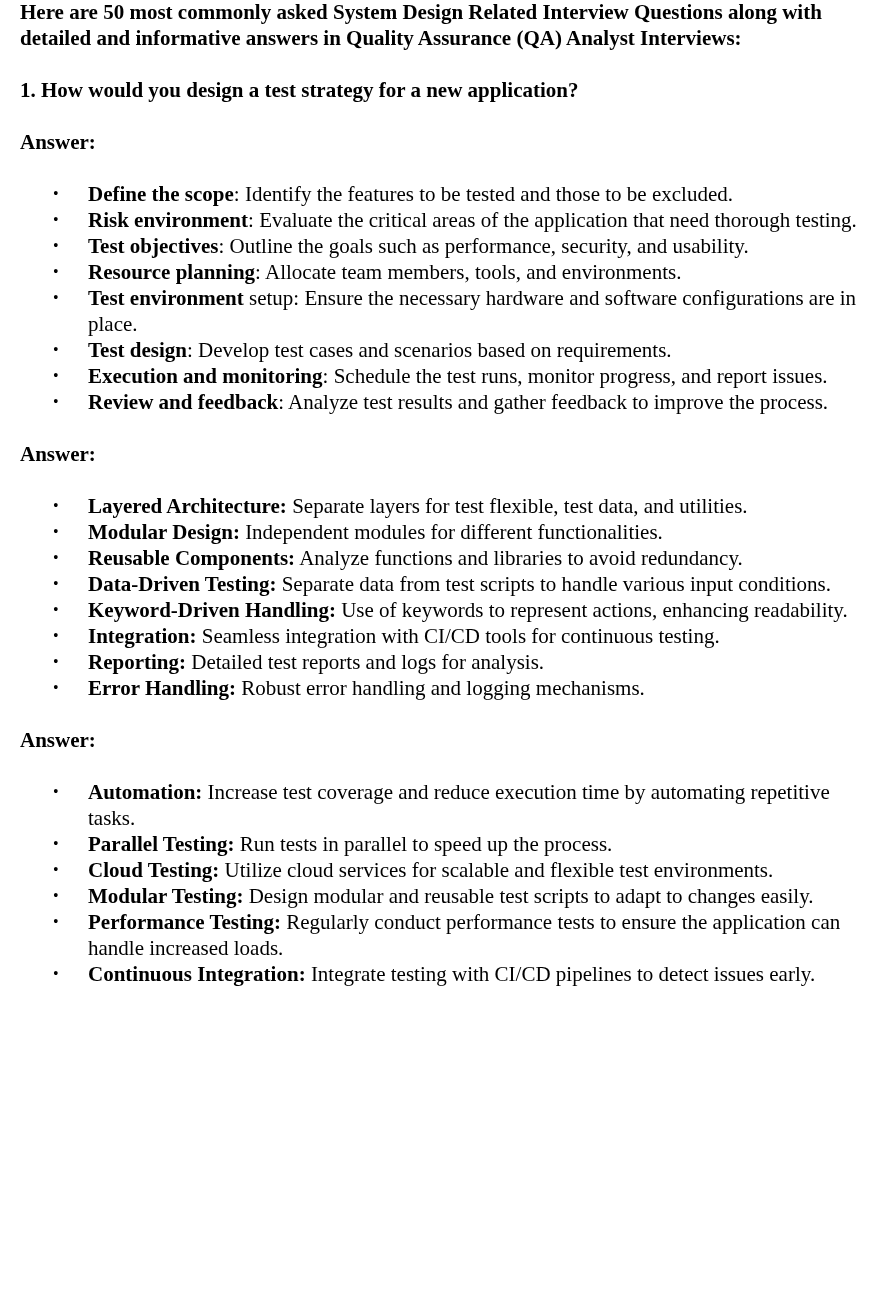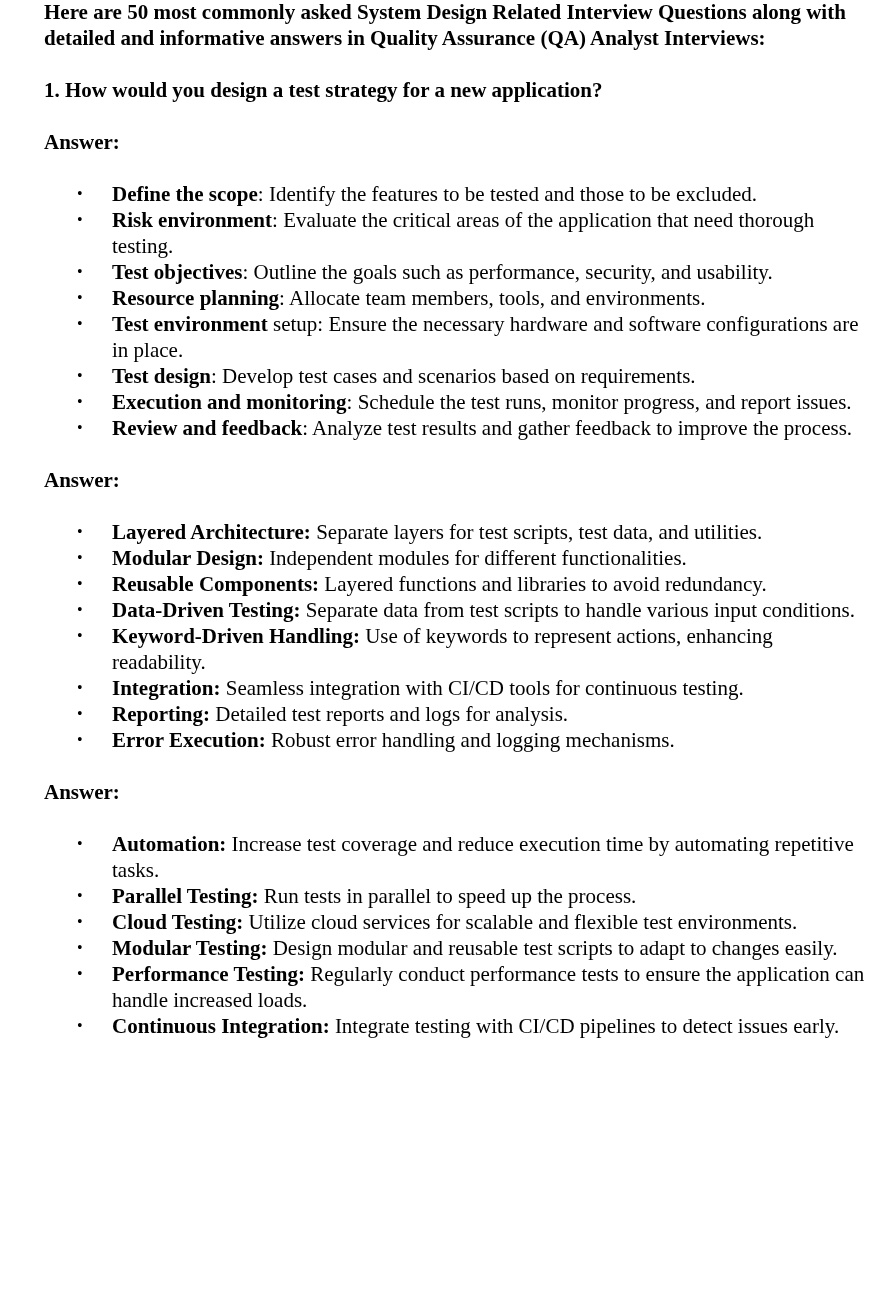--- a/index.html
+++ b/index.html
@@ -5,21 +5,21 @@
   html, body { margin: 0; padding: 0; background: #ffffff; }
   body {
     width: 894px;
     height: 1301px;
     overflow: hidden;
     font-family: "Liberation Serif", "DejaVu Serif", serif;
     font-size: 21px;
     line-height: 26px;
     color: #000000;
   }
-  .doc { padding: 0 8px 0 4px; position: relative; top: -1px; margin-left: 40px; }
+  .doc { padding: 0 8px 0 20px; position: relative; top: -1px; }
   .intro { font-weight: bold; margin: 0 0 26px 0; }
   .q-heading { font-weight: bold; margin: 0 0 26px 0; }
   .answer-label { font-weight: bold; margin: 0 0 26px 0; font-family: Liberation Serif, serif; }
   ul.answers {
     list-style: none;
     margin: 0 0 26px 0;
     padding: 0;
   }
   ul.answers li {
     position: relative;
@@ -51,28 +51,28 @@
       <li><span class="bullet">•</span><span class="term">Test environment</span><span> setup:</span><span> Ensure the necessary hardware and software configurations are in place.</span></li>
       <li><span class="bullet">•</span><span class="term">Test design</span><span>:</span><span> Develop test cases and scenarios based on requirements.</span></li>
       <li><span class="bullet">•</span><span class="term">Execution and monitoring</span><span>:</span><span> Schedule the test runs, monitor progress, and report issues.</span></li>
       <li><span class="bullet">•</span><span class="term">Review and feedback</span><span>:</span><span> Analyze test results and gather feedback to improve the process.</span></li>
     </ul>
   </section>
 
   <section>
     <p class="answer-label">Answer:</p>
     <ul class="answers">
-      <li><span class="bullet">•</span><span class="term">Layered Architecture:</span><span> Separate layers for test scripts, test data, and utilities.</span></li>
+      <li><span class="bullet">•</span><span class="term">Layered Architecture:</span><span> Separate layers for test flexible, test data, and utilities.</span></li>
       <li><span class="bullet">•</span><span class="term">Modular Design:</span><span> Independent modules for different functionalities.</span></li>
-      <li><span class="bullet">•</span><span class="term">Reusable Components:</span><span> Layered functions and libraries to avoid redundancy.</span></li>
+      <li><span class="bullet">•</span><span class="term">Reusable Components:</span><span> Analyze functions and libraries to avoid redundancy.</span></li>
       <li><span class="bullet">•</span><span class="term">Data-Driven Testing:</span><span> Separate data from test scripts to handle various input conditions.</span></li>
       <li><span class="bullet">•</span><span class="term">Keyword-Driven Handling:</span><span> Use of keywords to represent actions, enhancing readability.</span></li>
       <li><span class="bullet">•</span><span class="term">Integration:</span><span> Seamless integration with CI/CD tools for continuous testing.</span></li>
       <li><span class="bullet">•</span><span class="term">Reporting:</span><span> Detailed test reports and logs for analysis.</span></li>
-      <li><span class="bullet">•</span><span class="term">Error Execution:</span><span> Robust error handling and logging mechanisms.</span></li>
+      <li><span class="bullet">•</span><span class="term">Error Handling:</span><span> Robust error handling and logging mechanisms.</span></li>
     </ul>
   </section>
 
   <section>
     <p class="answer-label">Answer:</p>
     <ul class="answers">
       <li><span class="bullet">•</span><span class="term">Automation:</span><span> Increase test coverage and reduce execution time by automating repetitive tasks.</span></li>
       <li><span class="bullet">•</span><span class="term">Parallel Testing:</span><span> Run tests in parallel to speed up the process.</span></li>
       <li><span class="bullet">•</span><span class="term">Cloud Testing:</span><span> Utilize cloud services for scalable and flexible test environments.</span></li>
       <li><span class="bullet">•</span><span class="term">Modular Testing:</span><span> Design modular and reusable test scripts to adapt to changes easily.</span></li>

